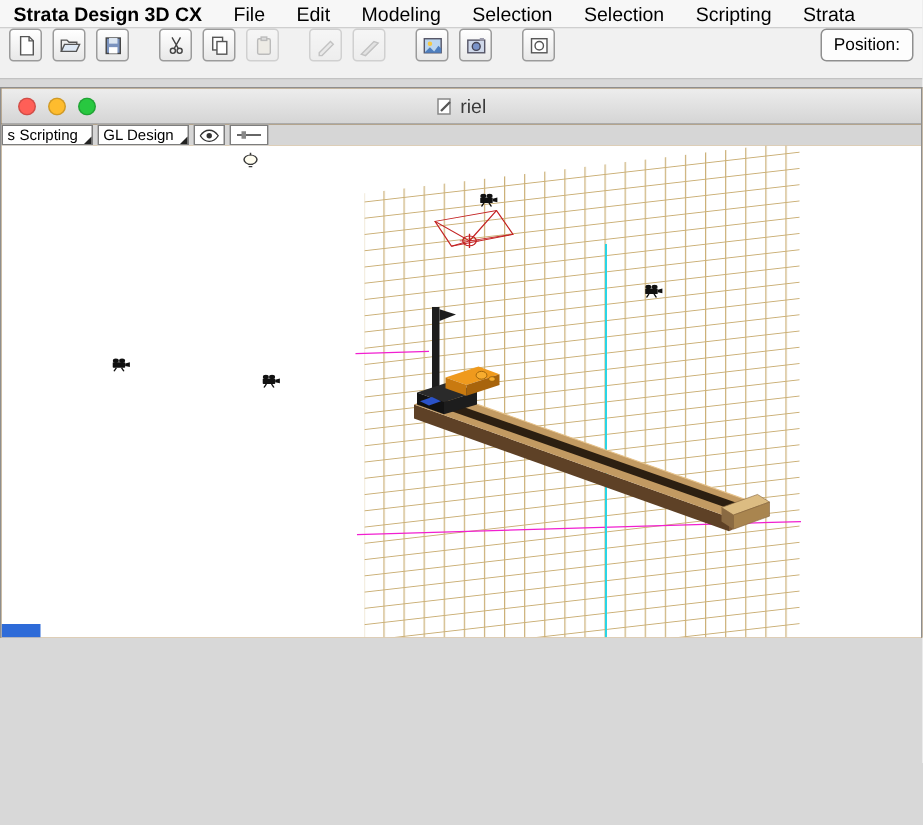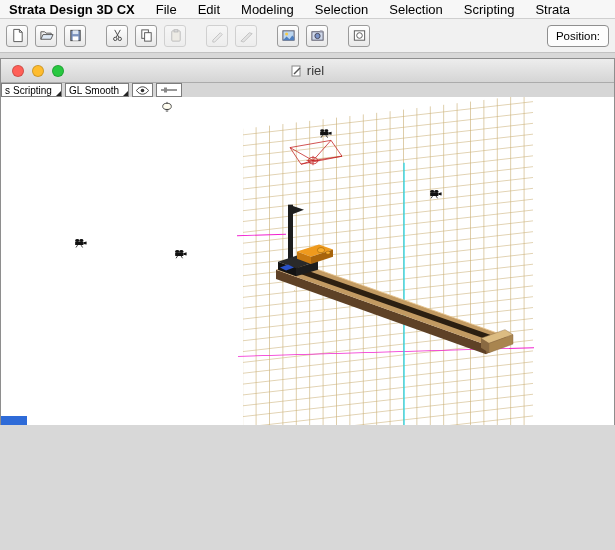--- a/index.html
+++ b/index.html
@@ -9,21 +9,21 @@
 
   
   .menubar{position:absolute;top:0;left:0;right:0;height:19px;background:#f7f7f7;
     border-bottom:1px solid #cfcfcf;display:flex;align-items:center;padding-left:9px;
     gap:21px;font-size:13px;color:#000;white-space:nowrap;overflow:hidden}
   .menubar .app{font-weight:bold}
   .mi{cursor:default}
 
   
   .toolbar{position:absolute;top:19px;left:0;right:0;height:34px;background:#f1f1f1;
-    border-bottom:1px solid #c2c2c2;display:flex;align-items:center;padding:0 6px}
+    border-bottom:1px solid #c2c2c2;display:flex;padding:0 6px}
   .grp{display:flex;margin-right:13px}
   .tbtn{width:22px;height:22px;border:1px solid #9b9b9b;border-radius:3px;
     background:linear-gradient(#ffffff,#e8e8e8);display:flex;align-items:center;
     justify-content:center;margin-right:7px}
   .tbtn.disabled{opacity:.38}
   .posfield{margin-left:auto;height:22px;border:1px solid #8f8f8f;border-radius:4px;
     background:#fdfdfd;display:flex;align-items:center;padding:0 8px;font-size:11.5px;
     gap:6px;color:#000;white-space:pre}
 
   
@@ -167,21 +167,21 @@
       </div>
     </div>
 
     <div class="controlbar">
       <div class="ctl">
         <span class="frag">s</span>
         <span>Scripting</span>
         <span class="corner"></span>
       </div>
       <div class="ctl">
-        <span>GL Smooth</span>
+        <span>GL Design</span>
         <span class="corner"></span>
       </div>
       <div class="ctl eyebox">
         <svg width="13" height="9" viewBox="0 0 13 9">
           <path d="M.5 4.5C2.5 1.5 5 .8 6.5.8s4 .7 6 3.7c-2 3-4.5 3.7-6 3.7S2.5 7.5.5 4.5Z" fill="#fff" stroke="#333" stroke-width=".9"></path>
           <circle cx="6.5" cy="4.5" r="1.8" fill="#333"></circle>
         </svg>
       </div>
       <div class="ctl sliderbox">
         <svg width="18" height="8" viewBox="0 0 18 8">

